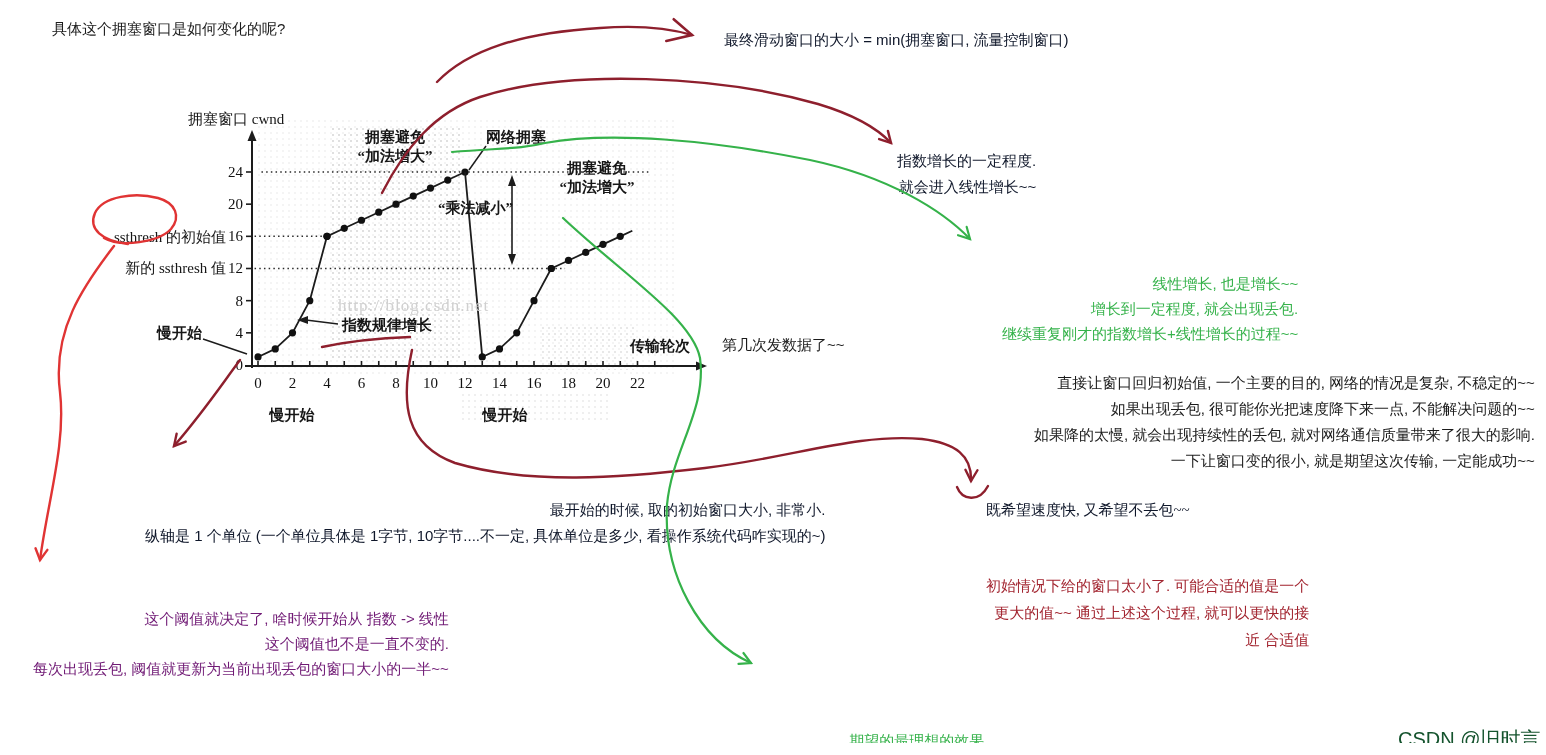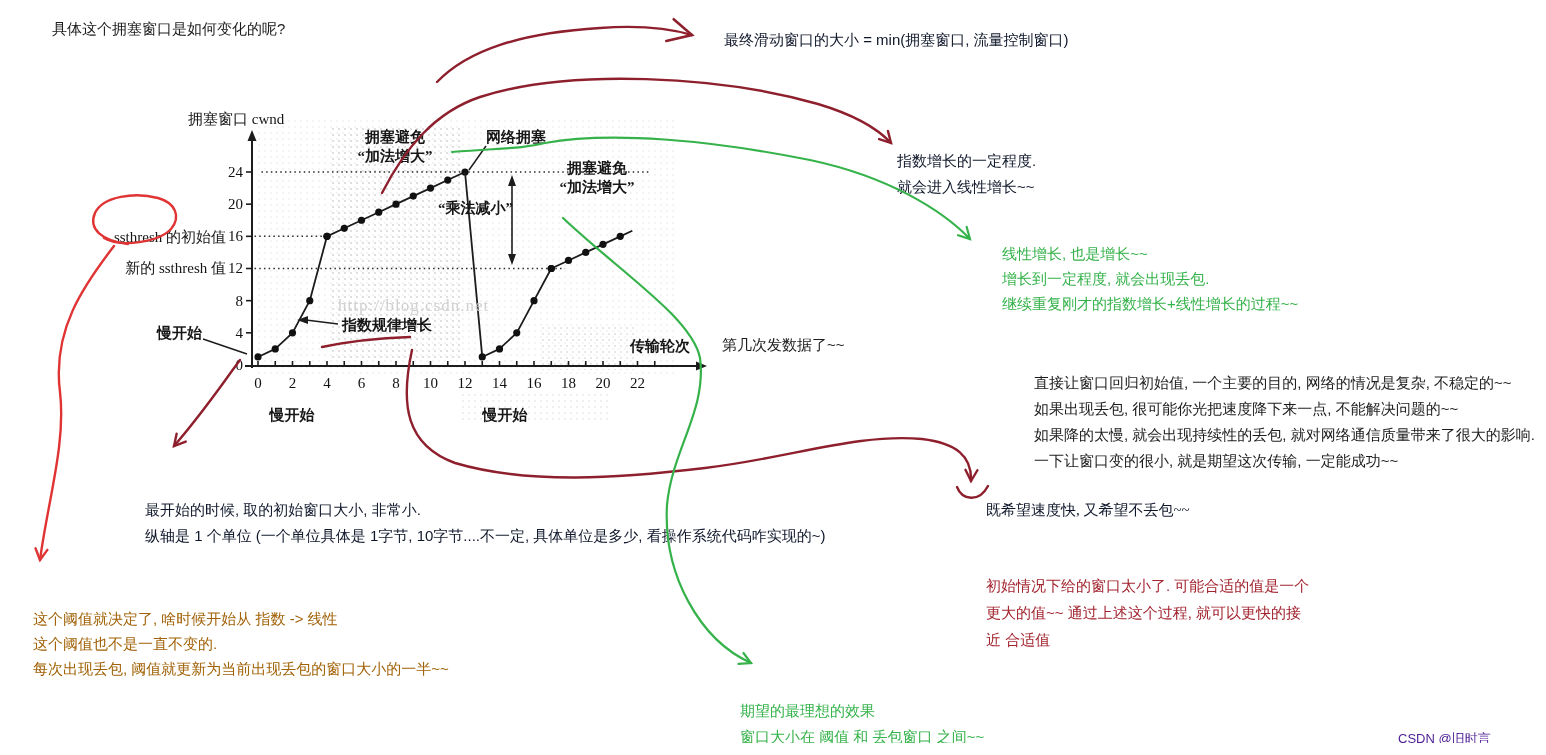--- a/index.html
+++ b/index.html
@@ -1,25 +1,25 @@
 <!DOCTYPE html>
 <html><head>
 <meta charset="utf-8">
 <style>
   html,body{margin:0;padding:0;background:#ffffff;}
   #stage{position:relative;width:1546px;height:743px;background:#ffffff;overflow:hidden;
          font-family:"Liberation Sans",sans-serif;}
   .blk{position:absolute;white-space:nowrap;font-size:15px;line-height:26px;}
-  .blk .ln{white-space:nowrap;}
+  .blk .ln{white-space:nowrap;text-align:right;}
   .black{color:#1b1b1b;}
   .maroon{color:#0f172a;}
   .maroon2{color:#a2242f;}
-  .red{color:#a16207;}
-  .green{color:#35b24a;}
-  .gray{color:#4c1d95;font-size:13px;}
+  .red{color:#701a75;}
+  .green{color:#35b24a;margin-top:30px;}
+  .gray{color:#14532d;font-size:20px;}
   
   #q-top{left:52px;top:16px;}
   #constrain{left:188px;top:84px;}
   #min-formula{left:724px;top:27px;}
   #exp-to-linear{left:897px;top:148px;}
   #green-right{left:1002px;top:241px;line-height:25px;}
   #black-right{left:1034px;top:370px;}
   #rounds-note{left:722px;top:332px;}
   #initial-small{left:145px;top:481px;margin-top:16px;}
   #threshold-red{left:33px;top:606px;line-height:25px;}

